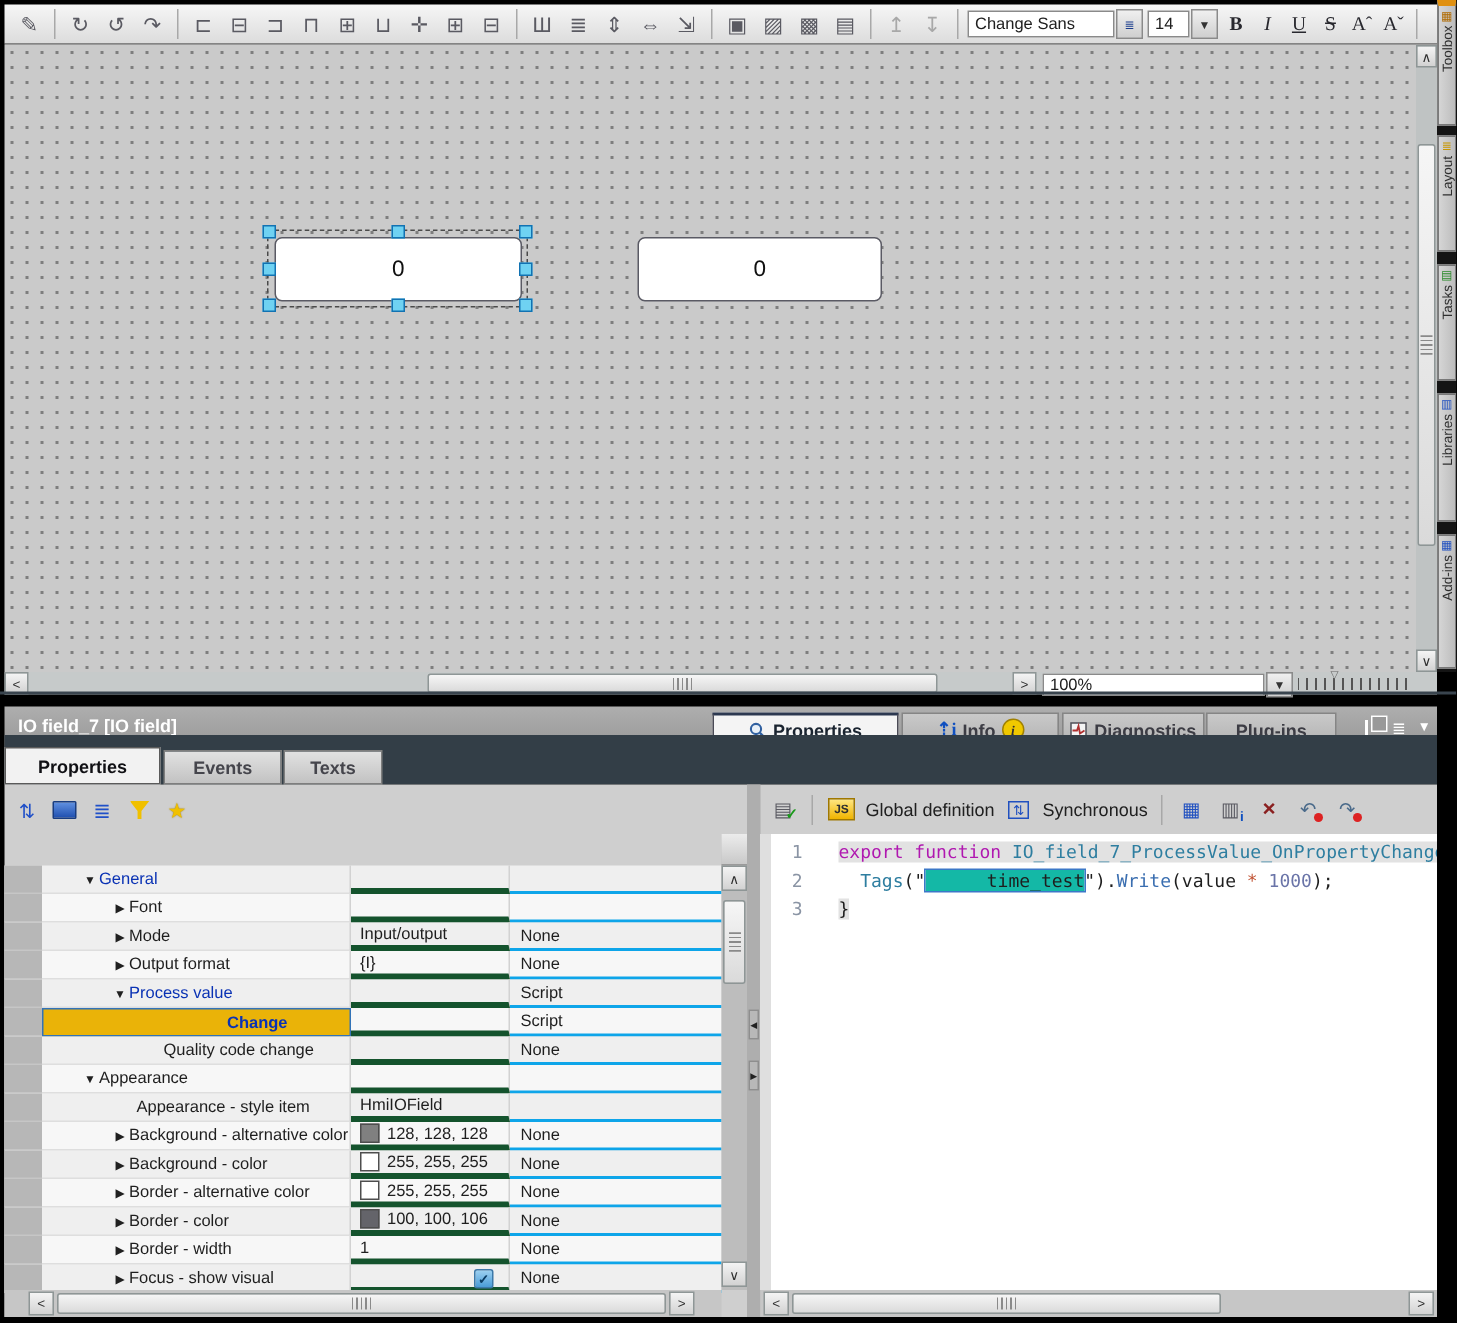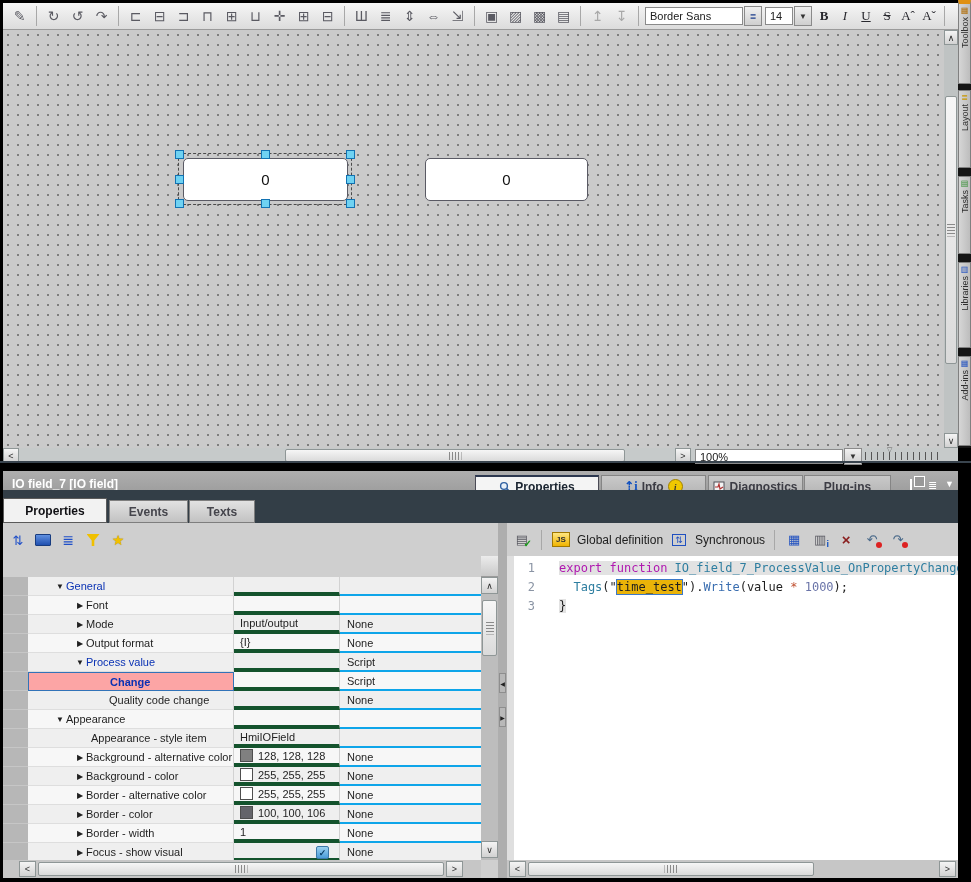--- a/index.html
+++ b/index.html
@@ -95,21 +95,21 @@
   .trow .cs{position:absolute;left:231px;top:0;width:106px;height:100%;display:flex;
     align-items:center;padding-left:6px;box-sizing:border-box;border-bottom:4px solid #14532d;border-right:1px solid #d2d2d2;}
   .trow .cd{position:absolute;left:337px;top:0;width:141px;height:100%;display:flex;
     align-items:center;padding-left:7px;box-sizing:border-box;border-bottom:2px solid #0ea5e9;}
   .rA{background:#efefef;}.rB{background:#f7f7f7;}
   .arr{font-size:8px;color:#202020;width:12px;text-align:center;flex:0 0 auto;}
   .ind1 .arr{margin-left:26px;}
   .ind2 .arr{margin-left:46px;}
   .ind3{padding-left:81px;}
   .bluename{color:#0a32b4;}
-  .selcell{border:1px solid #3273b8 !important;background:#fca5a5;}
+  .selcell{border:1px solid #3273b8 !important;background:#eab308;justify-content:center;}
   .selcell span{font-weight:bold;}
   .swatch{width:13px;height:13px;border:1px solid #4e4e4e;margin-right:5px;flex:0 0 auto;box-sizing:border-box;}
   .chk{position:absolute;right:10px;top:3px;width:13px;height:13px;border:1px solid #3c78a8;
     border-radius:2px;background:linear-gradient(#9cd0f0,#4a9cd8);color:#0a3c64;font-size:9px;
     font-weight:bold;display:flex;align-items:center;justify-content:center;box-sizing:border-box;}
   #tvscroll{left:481px;top:556px;width:17px;height:304px;background:#bdbdbd;}
   #tvscroll .hdrcap{position:absolute;left:0;top:0;width:100%;height:21px;
     background:linear-gradient(#ececec,#c9c9c9);border-bottom:1px solid #9a9a9a;box-sizing:border-box;}
   #splitter{left:498px;top:523px;width:9px;height:355px;background:#aeaeae;}
   .spbtn{position:absolute;left:1px;width:7px;height:20px;background:#b8b8b8;border:1px solid #8e8e8e;
@@ -132,21 +132,21 @@
   .cline{position:absolute;left:0;width:100%;height:19px;font-family:"DejaVu Sans Mono",monospace;
     font-size:12px;white-space:pre;display:flex;align-items:center;}
   .lnum{position:absolute;left:10px;width:18px;text-align:right;color:#8a94a4;}
   .ctext{position:absolute;left:52px;}
   .kw{color:#b018b0;}
   .ident{color:#2e7ea0;}
   .method{color:#3a6eb0;}
   .op{color:#c05030;}
   .num{color:#6a74a8;}
   .hlgray{background:#e2e2e2;}
-  .seltag{background:#eab308;outline:1px solid #3c78c8;}
+  .seltag{background:#14b8a6;outline:1px solid #3c78c8;padding-left:41px;}
   #ehscroll{left:507px;top:860px;width:451px;height:18px;background:#c6c6c6;}
   #bottomblack{left:0;top:878px;width:971px;height:4px;background:#000;}
   .bolt{width:9px;height:13px;background:#f0b400;display:inline-block;
     clip-path:polygon(55% 0,0 58%,40% 58%,30% 100%,100% 38%,55% 38%);}
   .mag{width:12px;height:12px;}
 </style>
 </head>
 <body>
 
 <div id="app">
@@ -176,21 +176,21 @@
     <span class="tsep"></span>
     <span class="tbi">▣</span>
     <span class="tbi">▨</span>
     <span class="tbi">▩</span>
     <span class="tbi">▤</span>
     <span class="tsep"></span>
     <span class="tbi dim">↥</span>
     <span class="tbi dim">↧</span>
     <span class="tsep"></span>
     <span class="combo">
-      <span class="field" style="width:88px;">Border Sans</span>
+      <span class="field" style="width:88px;">Change Sans</span>
       <span class="cbtn">≣</span>
     </span>
     <span class="combo">
       <span class="field" style="width:18px;">14</span>
       <span class="cbtn" style="color:#333;">▼</span>
     </span>
     <span class="fmt" style="font-weight:bold;">B</span>
     <span class="fmt" style="font-style:italic;">I</span>
     <span class="fmt" style="text-decoration:underline;">U</span>
     <span class="fmt" style="text-decoration:line-through;">S</span>

